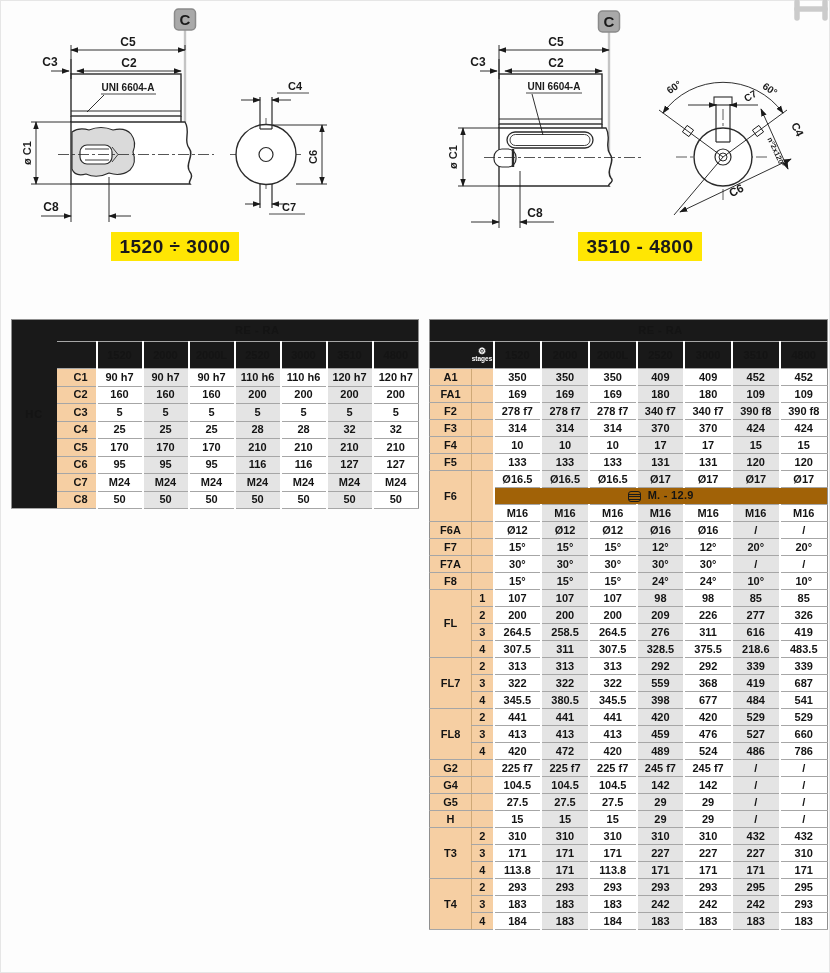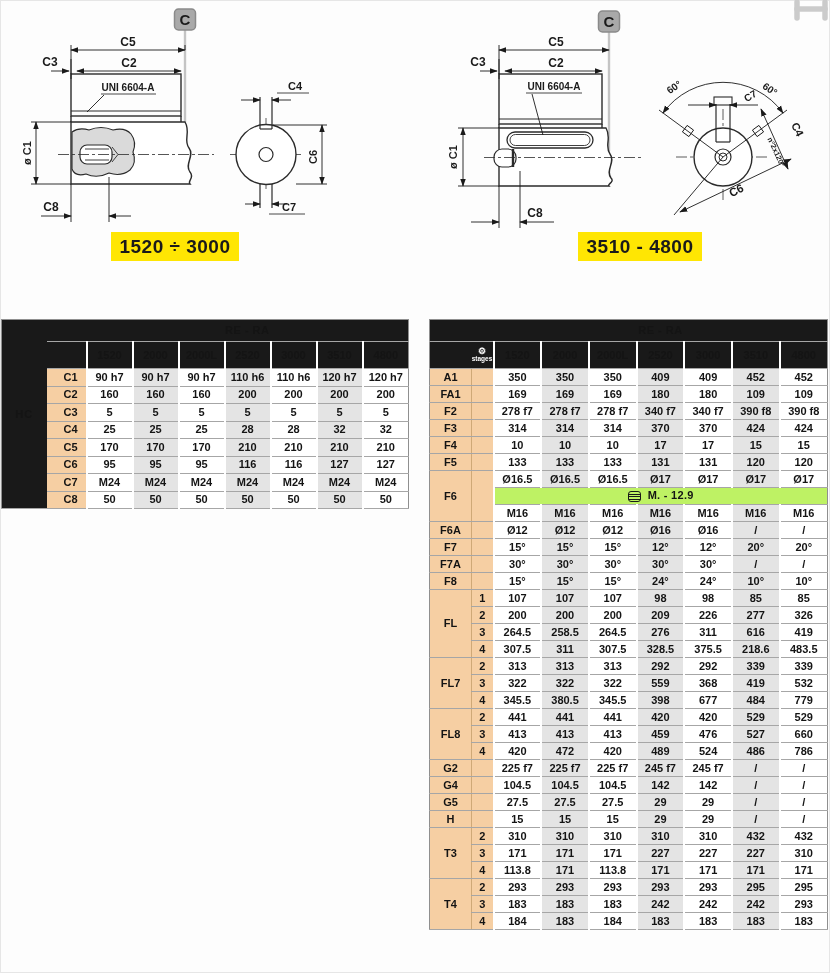--- a/index.html
+++ b/index.html
@@ -6,34 +6,34 @@
   body{width:830px;height:973px;background:#fdfdfd;font-family:"Liberation Sans",sans-serif;position:relative;overflow:hidden;}
   .sheet{position:absolute;inset:0;border:1px solid #e6e6e6;}
   svg{position:absolute;overflow:visible;}
   svg text{font-family:"Liberation Sans",sans-serif;font-weight:bold;fill:#1a1a1a;}
   .drawL{left:0;top:0;}
   .drawR{left:415px;top:0;}
   
   table.spec{border-collapse:collapse;table-layout:fixed;border:1px solid #8f8f8f;}
   table.spec td{padding:0;margin:0;text-align:center;vertical-align:middle;font-weight:bold;
     font-size:11px;color:#141414;border-bottom:1px solid #a6a6a6;line-height:1;}
-  .lt{position:absolute;left:0;top:318px;width:407px;}
+  .lt{position:absolute;left:10px;top:318px;width:407px;}
   .rt{position:absolute;left:428px;top:318px;width:398px;}
   .lt tr{height:17.5px;} .rt tr{height:17px;}
   tr.hr1{height:22px !important;} tr.hr2{height:27px !important;}
   td.gh{background:#191919;color:#fff;font-size:13.5px;letter-spacing:.5px;border:0;}
   td.ghE{background:#191919;border:0;}
   td.ch{background:#191919;color:#fff;font-size:15px;border:0;border-left:2px solid #fff;}
   td.hc{background:#191919;color:#fff;font-size:27px;border:0;letter-spacing:1px;}
   td.lb{background:#f6cfa3;border-bottom:1px solid #d9b88a;}
   .lt td.lb{text-align:right;padding-right:8px;}
   td.st{background:#f6cfa3;border-bottom:1px solid #d9b88a;border-left:1px solid #cfa977;font-size:10px;}
   td.v{background:#fff;border-left:2px solid #fff;}
   td.g{background:#e4e4e4;}
-  td.note{background:#bef264;border-left:2px solid #fff;font-size:9px;letter-spacing:.3px;}
+  td.note{background:#a16207;border-left:2px solid #fff;font-size:9px;letter-spacing:.3px;}
   .scrIc{display:inline-block;width:11px;height:9px;border:1.4px solid #1a1a1a;border-radius:3px;
     background:repeating-linear-gradient(180deg,transparent 0 1.6px,#1a1a1a 1.6px 2.6px);
     vertical-align:middle;margin-right:7px;}
   .stagesHd{display:flex;flex-direction:column;align-items:center;justify-content:center;line-height:1;color:#fff;}
   .stagesHd .gear{font-size:9px;} .stagesHd .word{font-size:6.5px;font-weight:bold;}
 </style>
 </head>
 <body>
 
 <div class="sheet">
@@ -518,31 +518,31 @@
           <td class="v">339</td>
         </tr>
   <tr>
           <td class="st">3</td>
           <td class="v">322</td>
           <td class="v g">322</td>
           <td class="v">322</td>
           <td class="v g">559</td>
           <td class="v">368</td>
           <td class="v g">419</td>
-          <td class="v">532</td>
+          <td class="v">687</td>
         </tr>
   <tr>
           <td class="st">4</td>
           <td class="v">345.5</td>
           <td class="v g">380.5</td>
           <td class="v">345.5</td>
           <td class="v g">398</td>
           <td class="v">677</td>
           <td class="v g">484</td>
-          <td class="v">779</td>
+          <td class="v">541</td>
         </tr>
   <tr>
           <td class="lb" rowspan="3">FL8</td>
           <td class="st">2</td>
           <td class="v">441</td>
           <td class="v g">441</td>
           <td class="v">441</td>
           <td class="v g">420</td>
           <td class="v">420</td>
           <td class="v g">529</td>

